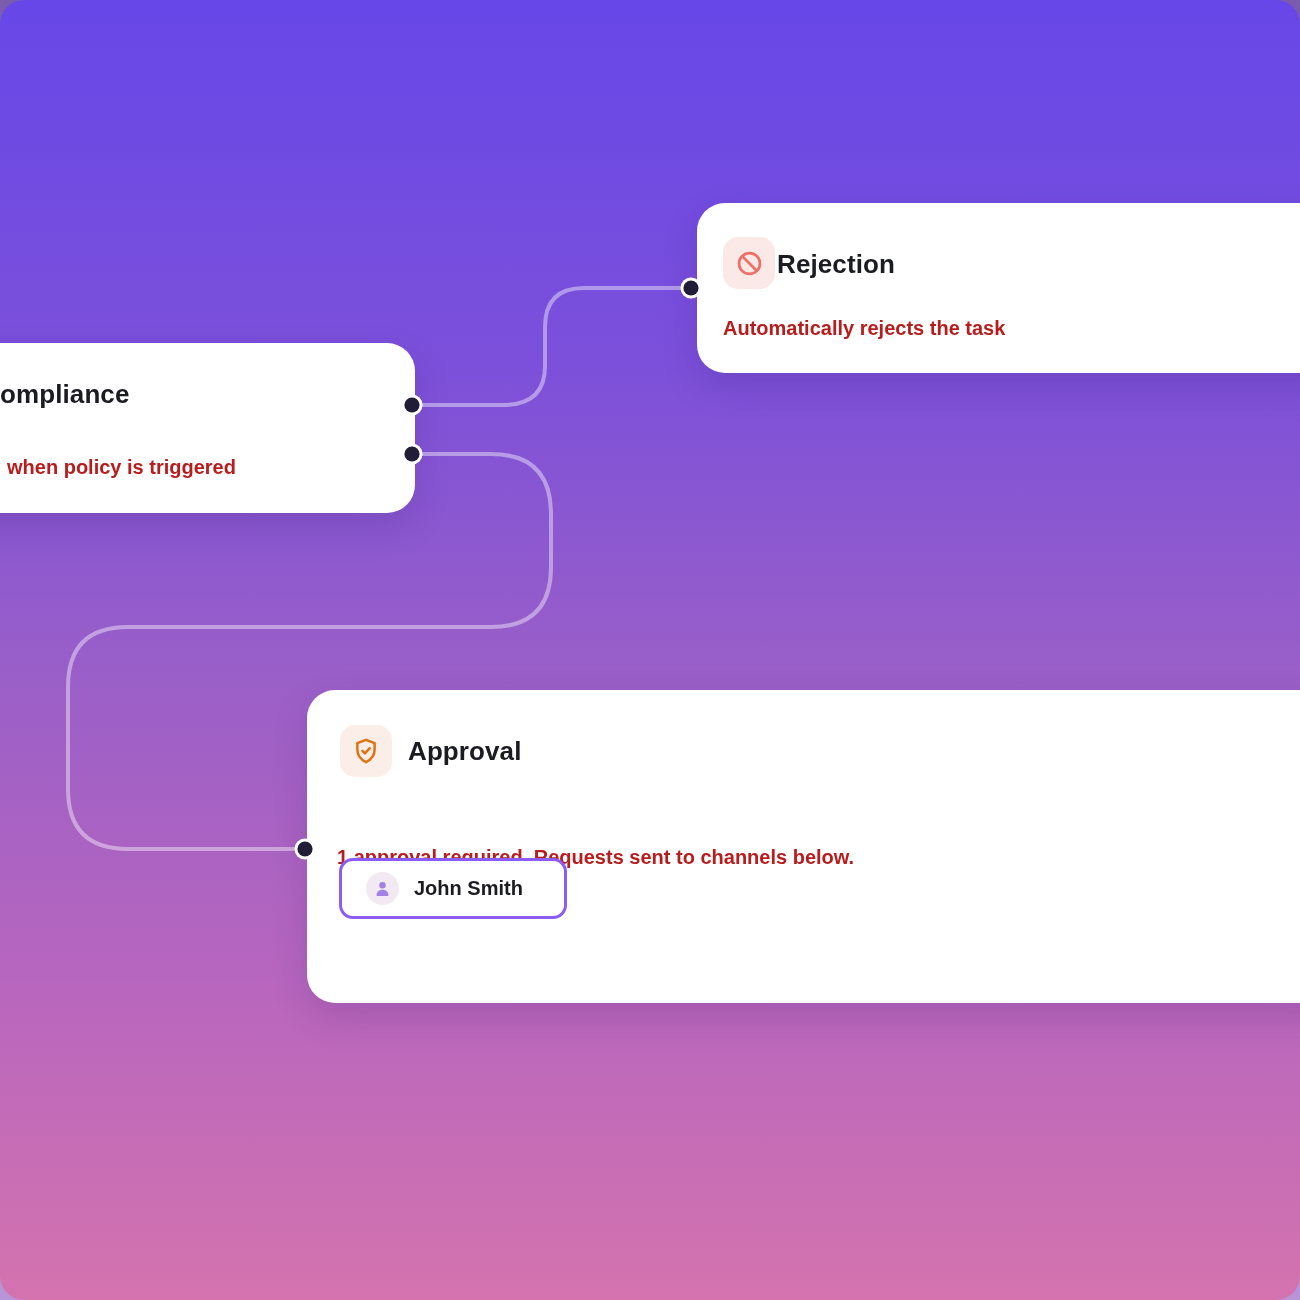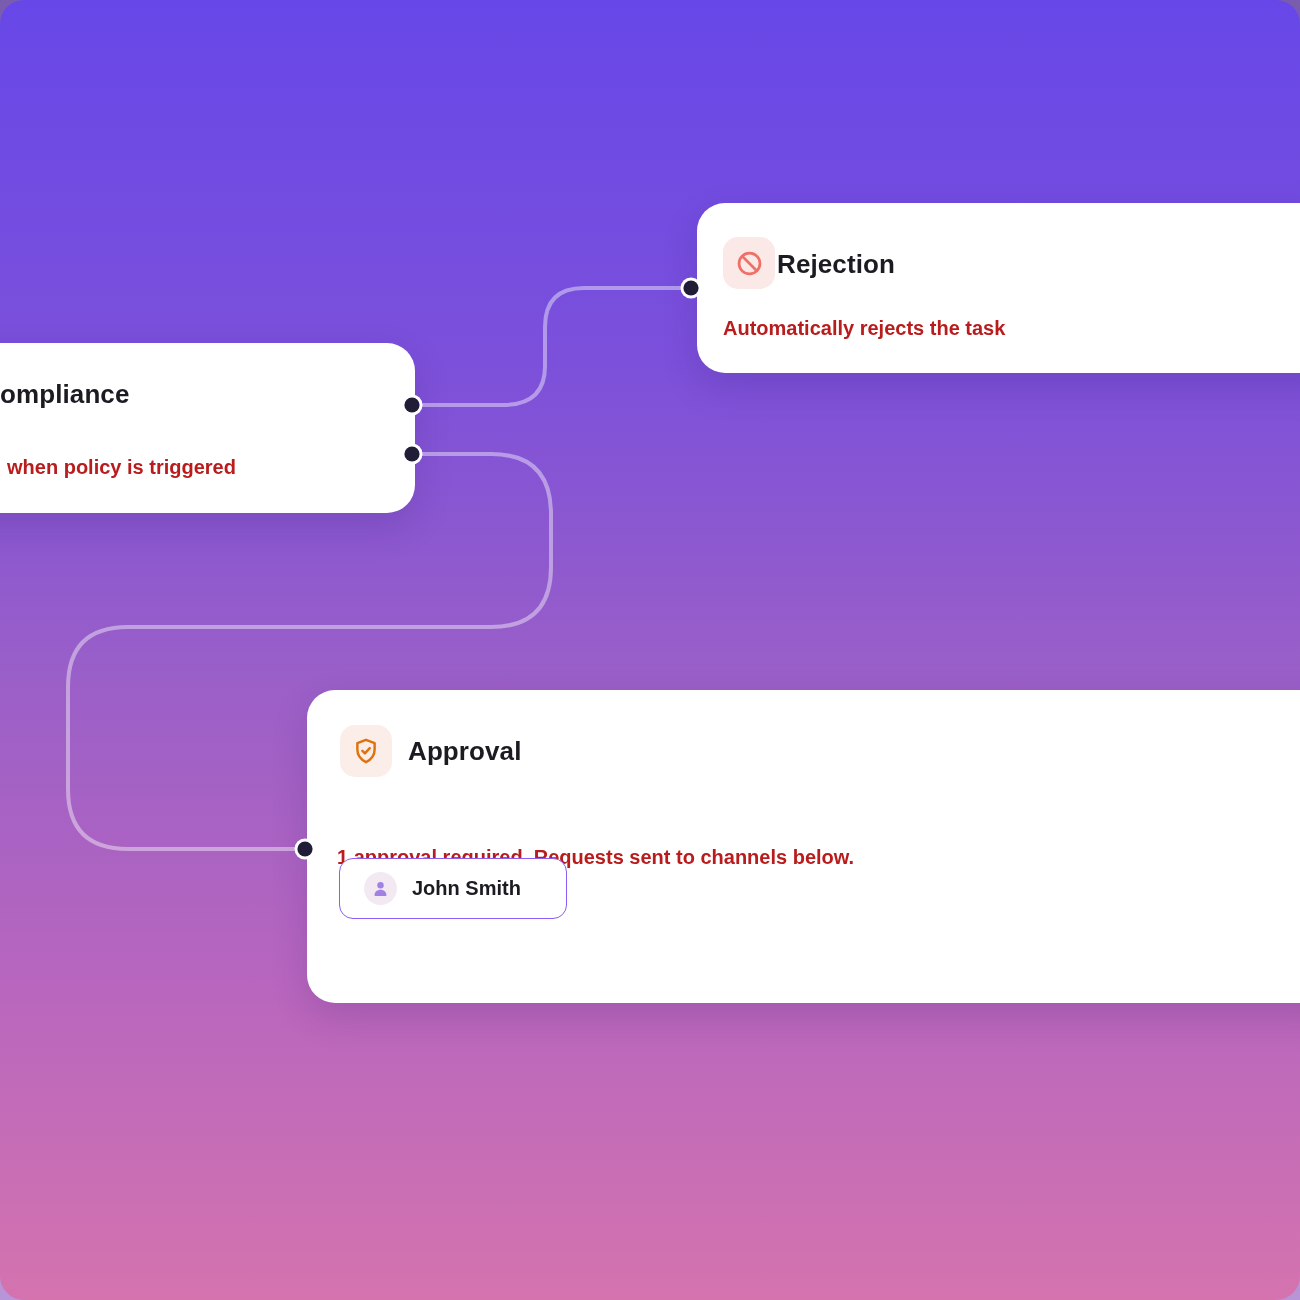--- a/index.html
+++ b/index.html
@@ -26,21 +26,21 @@
     color:#b91c1c;white-space:nowrap;
   }
   .icon-box{
     position:absolute;width:52px;height:52px;border-radius:15px;
     display:flex;align-items:center;justify-content:center;
   }
   .icon-box.rejection{background:#fbe9e8;}
   .icon-box.approval{background:#fbeee9;}
   .chip{
     position:absolute;box-sizing:border-box;height:61px;border-radius:14px;
-    background:#ffffff;border:1px solid #8b5cf6;
+    background:#ffffff;border:3px solid #8b5cf6;
     display:flex;align-items:center;padding-left:24px;gap:15px;
   }
   .chip-avatar{
     width:33px;height:33px;border-radius:50%;background:#f3e9f2;
     display:flex;align-items:center;justify-content:center;flex:0 0 auto;
   }
   .chip-name{font-size:20px;font-weight:700;color:#1b1b22;white-space:nowrap;}
   svg.overlay{
     position:absolute;left:0;top:0;z-index:5;pointer-events:none;
   }

